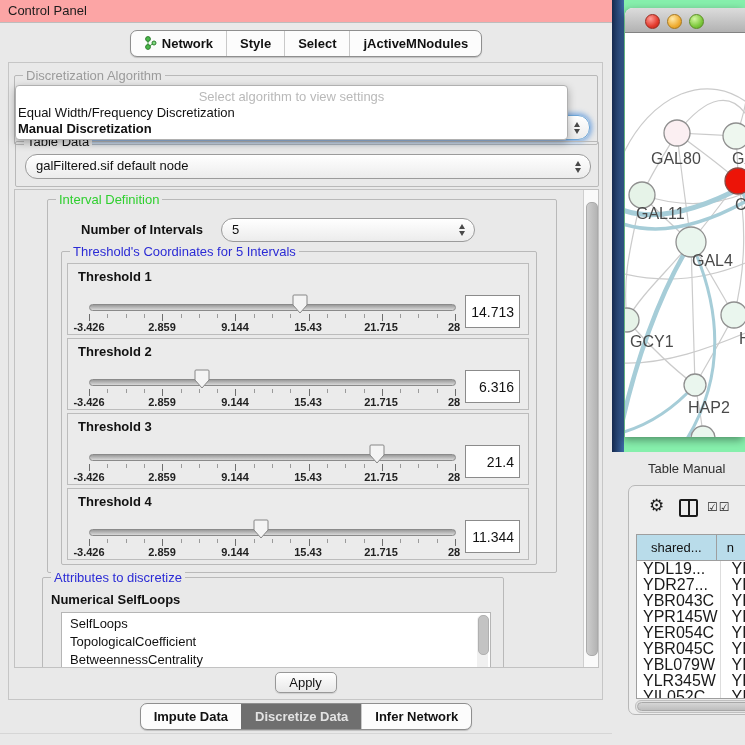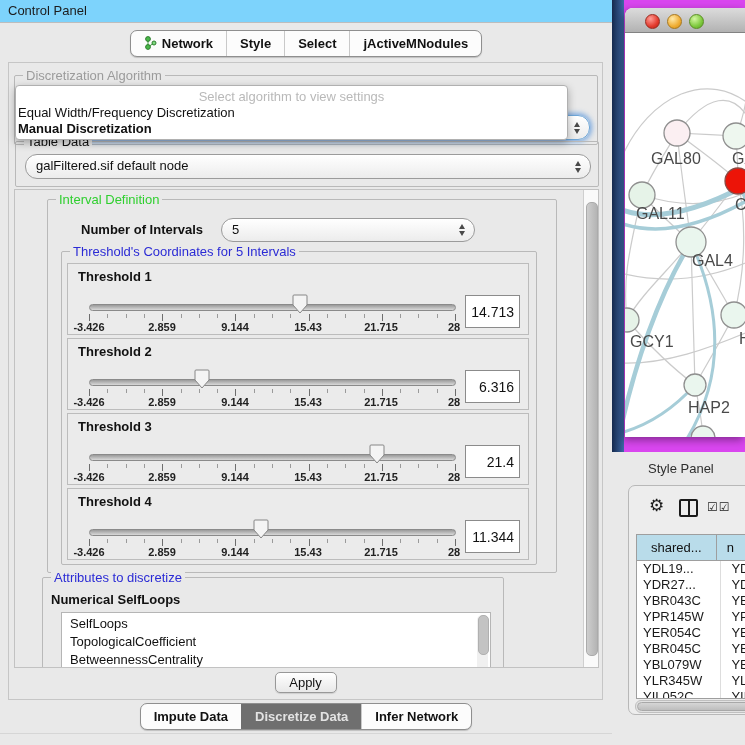--- a/index.html
+++ b/index.html
@@ -1,19 +1,19 @@
 <!DOCTYPE html>
 <html><head>
 <meta charset="utf-8">
 <style>
   html,body{margin:0;padding:0;}
   .screen{position:relative;width:745px;height:745px;overflow:hidden;background:#e9e9e9;
     font-family:"Liberation Sans",sans-serif;color:#111;}
   
-  .cp-titlebar{position:absolute;left:0;top:0;width:712px;height:22px;background:#7dd3fc;
+  .cp-titlebar{position:absolute;left:0;top:0;width:712px;height:22px;background:#fca5a5;
     border-bottom:1px solid #bdbdbd;padding-left:16px;}
   .cp-title{position:absolute;left:8px;top:0;line-height:22px;font-size:13px;color:#1c1c1c;}
   .float-icon{position:absolute;right:31px;top:6px;width:9px;height:9px;border:1.5px solid #111;background:#e4e4e4;}
   .close-icon{position:absolute;right:8px;top:0;line-height:22px;font-size:13px;font-weight:700;color:#111;}
   .tabstrip{position:absolute;left:0;width:612px;display:flex;justify-content:center;}
   .tabstrip.top{top:30px;}
   .tabstrip.bottom{top:703px;}
   .tabstrip-inner{display:inline-flex;border:1px solid #8f8f8f;border-radius:7px;background:#fcfcfc;
     height:25px;overflow:hidden;box-shadow:0 1px 1px rgba(0,0,0,.18);}
   .tab{padding:0 13px;line-height:25px;font-size:13px;font-weight:700;color:#111;white-space:nowrap;}
@@ -63,21 +63,21 @@
   
   .attr-list{position:absolute;left:18px;top:34px;width:428px;height:62px;background:#fff;border:1px solid #b5b5b5;overflow:hidden;}
   .attr-item{font-size:13px;line-height:18px;padding-left:8px;color:#111;white-space:nowrap;}
   .list-scrollbar{position:absolute;right:2px;top:2px;width:11px;height:56px;background:#f0f0f0;border-radius:5px;}
   .list-thumb{position:absolute;left:1px;top:0;width:9px;height:38px;background:#c3c3c3;border-radius:5px;border:1px solid #b0b0b0;}
   .apply-btn{position:absolute;left:50%;transform:translateX(-50%);top:609px;width:62px;height:21px;border:1px solid #989898;
     border-radius:5px;background:linear-gradient(#ffffff,#e8e8e8);font-family:"Liberation Sans",sans-serif;
     font-size:13px;color:#111;box-shadow:0 1px 1px rgba(0,0,0,.12);}
   .cp-bottom-line{position:absolute;left:0;top:733px;width:612px;height:1px;background:#d6d6d6;}
   
-  .blue-area{position:absolute;left:612px;top:0;width:133px;height:452px;background:#d946ef;}
+  .blue-area{position:absolute;left:612px;top:0;width:133px;height:452px;background:#86efac;}
   .blue-edge{position:absolute;left:0;top:0;width:12px;height:452px;background:linear-gradient(90deg,#15294d,#3e69a7);}
   .mac-window{position:absolute;left:13px;top:8px;width:120px;height:429px;background:#fff;
     border-top-left-radius:8px;box-shadow:-2px 3px 8px rgba(0,0,0,.4);}
   .mac-titlebar{position:absolute;left:0;top:0;width:120px;height:24px;border-top-left-radius:8px;
     background:linear-gradient(#dcdcdc,#b2b2b2);border-bottom:1px solid #828282;}
   .light{position:absolute;top:5.5px;width:13px;height:13px;border-radius:50%;}
   .light.red{left:20px;background:radial-gradient(circle at 35% 30%,#ff9d96,#e33b2e 60%,#b02015);border:1px solid #9a2b20;}
   .light.yellow{left:42px;background:radial-gradient(circle at 35% 30%,#ffe9a8,#f0ad33 60%,#cf8d1a);border:1px solid #a8781d;}
   .light.green{left:64px;background:radial-gradient(circle at 35% 30%,#d4f7a2,#7ec93e 60%,#55a224);border:1px solid #5d8f25;}
   .net-canvas{position:absolute;left:0;top:25px;width:120px;height:404px;overflow:hidden;background:#fff;}
@@ -90,21 +90,21 @@
   .col-icon{position:absolute;left:50px;top:13px;width:15px;height:14px;border:2px solid #1a1a1a;border-radius:2px;}
   .col-icon::after{content:"";position:absolute;left:50%;top:0;bottom:0;width:2px;margin-left:-1px;background:#1a1a1a;}
   .checks{position:absolute;left:78px;top:14px;font-size:12px;letter-spacing:1px;color:#222;}
   .tp-table{position:absolute;left:7px;top:48px;width:160px;border:1px solid #9e9e9e;background:#fff;overflow:hidden;}
   .thead{display:flex;height:25px;background:#b9dcea;border-bottom:1px solid #9e9e9e;}
   .th{font-size:13px;line-height:25px;text-align:center;color:#111;overflow:hidden;white-space:nowrap;}
   .th1{width:84px;border-right:1px solid #9e9e9e;}
   .th2{width:75px;text-align:left;padding-left:10px;}
   .tbody{height:137px;overflow:hidden;}
   .trow{display:flex;height:16px;}
-  .td{font-size:13px;line-height:16px;white-space:nowrap;overflow:hidden;color:#1a1a1a;}
+  .td{font-size:16px;line-height:16px;white-space:nowrap;overflow:hidden;color:#1a1a1a;}
   .td1{width:78px;padding-left:6px;border-right:1px solid #ddd;}
   .td2{width:66px;padding-left:10px;}
   .h-scrollbar{position:absolute;left:6px;top:214px;width:140px;height:11px;background:#e2e2e2;
     border:1px solid #c0c0c0;border-radius:6px;}
   .h-thumb{position:absolute;left:1px;top:1px;width:134px;height:7px;background:linear-gradient(#d6d6d6,#bdbdbd);
     border:1px solid #a8a8a8;border-radius:5px;}
 </style>
 </head>
 <body>
 
@@ -344,21 +344,21 @@
             <text x="67" y="233" fill="#4a4a4a" font-size="16" font-family="&quot;Liberation Sans&quot;, sans-serif">GAL4</text>
             <text x="5" y="314" fill="#4a4a4a" font-size="16" font-family="&quot;Liberation Sans&quot;, sans-serif">GCY1</text>
             <text x="114" y="311" fill="#4a4a4a" font-size="16" font-family="&quot;Liberation Sans&quot;, sans-serif">H</text>
             <text x="63" y="380" fill="#4a4a4a" font-size="16" font-family="&quot;Liberation Sans&quot;, sans-serif">HAP2</text>
           </svg>
       </div>
     </div>
   </div>
 
   <div class="tp-region">
-    <span class="tp-title">Style Panel</span>
+    <span class="tp-title">Table Manual</span>
     <div class="tp-card">
       <span class="gear">⚙</span>
       <span class="col-icon"></span>
       <span class="checks">☑☑</span>
       <div class="tp-table">
         <div class="thead">
           <div class="th th1">shared...</div>
           <div class="th th2">n</div>
         </div>
         <div class="tbody" id="table-rows">

